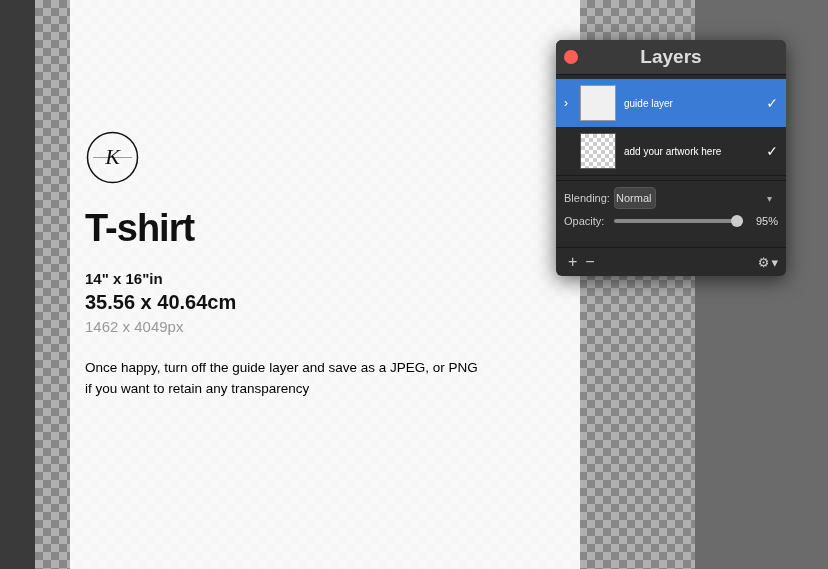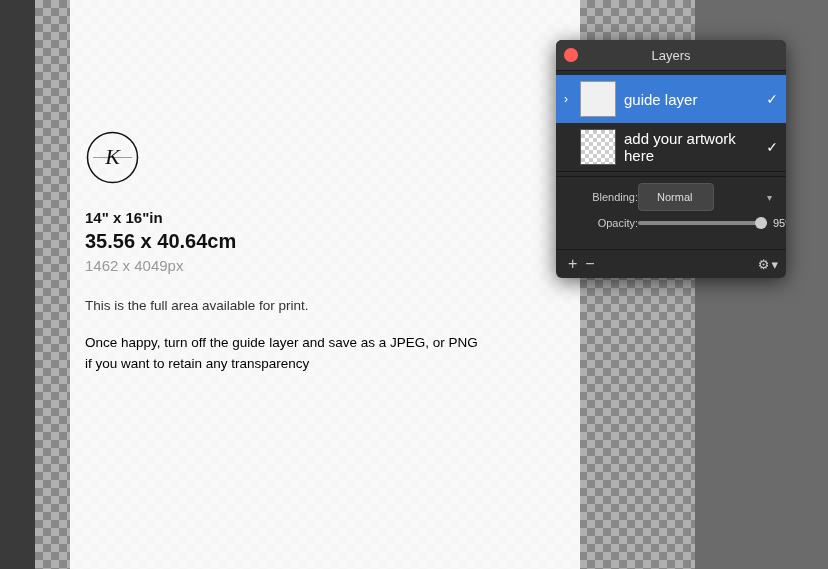--- a/index.html
+++ b/index.html
@@ -110,22 +110,22 @@
     .layers-header {
       background: #3a3a3a;
       text-align: center;
       padding: 6px 0;
       position: relative;
       border-bottom: 1px solid #1a1a1a;
     }
 
     .layers-header-title {
       color: #ddd;
-      font-size: 13px;
-      font-weight: 400;
+      font-size: 19px;
+      font-weight: 700;
     }
 
     .close-btn {
       position: absolute;
       left: 8px;
       top: 50%;
       transform: translateY(-50%);
       width: 14px;
       height: 14px;
       background: #ff5f57;
@@ -183,21 +183,21 @@
     }
 
     .layer-thumb.guide {
       background-image: none;
       background-color: #f0f0f0;
       border: 1px solid #999;
     }
 
     .layer-name {
       color: #fff;
-      font-size: 15px;
+      font-size: 10px;
       flex: 1;
     }
 
     .layer-check {
       color: #fff;
       font-size: 14px;
       margin-left: 4px;
     }
 
     .layers-controls {
@@ -207,36 +207,35 @@
 
     .blending-row {
       display: flex;
       align-items: center;
       margin-bottom: 6px;
     }
 
     .control-label {
       color: #ccc;
       font-size: 11px;
-      width: 74px;
+      width: 50px;
       flex-shrink: 0;
-      text-align: right;
     }
 
     .blending-select {
       flex: 1;
       background: #444;
       border: 1px solid #555;
       border-radius: 4px;
       color: #ddd;
       font-size: 11px;
-      padding: 2px 18px;
+      padding: 2px 1px;
       appearance: none;
       cursor: pointer;
-      height: 28px;
+      height: 22px;
     }
 
     .blending-select-wrapper {
       flex: 1;
       position: relative;
     }
 
     .blending-select-wrapper::after {
       content: '▾';
       position: absolute;
@@ -329,24 +328,24 @@
 </div>
 
 <div class="doc-content">
   
   <svg class="logo-circle" viewBox="0 0 55 55" fill="none" xmlns="http://www.w3.org/2000/svg">
     <circle cx="27.5" cy="27.5" r="25" stroke="#111" stroke-width="1.5" fill="none"></circle>
     <text x="27.5" y="34" text-anchor="middle" font-family="Georgia, serif" font-size="22" font-style="italic" fill="#111">K</text>
     <line x1="8" y1="27.5" x2="47" y2="27.5" stroke="#111" stroke-width="1" opacity="0.4"></line>
   </svg>
 
+  <div class="title-text">T-shirt</div>
   <div class="dimensions-in">14" x 16"in</div>
   <div class="dimensions-cm">35.56 x 40.64cm</div>
   <div class="dimensions-px">1462 x 4049px</div>
-  <div class="desc-text">This is the full area available for print.</div>
   <div class="desc-text2">Once happy, turn off the guide layer and save as a JPEG, or PNG if you want to retain any transparency</div>
 </div>
 
 <div class="layers-panel">
   <div class="layers-header">
     <button class="close-btn"></button>
     <span class="layers-header-title">Layers</span>
   </div>
 
   <div class="layers-list">

